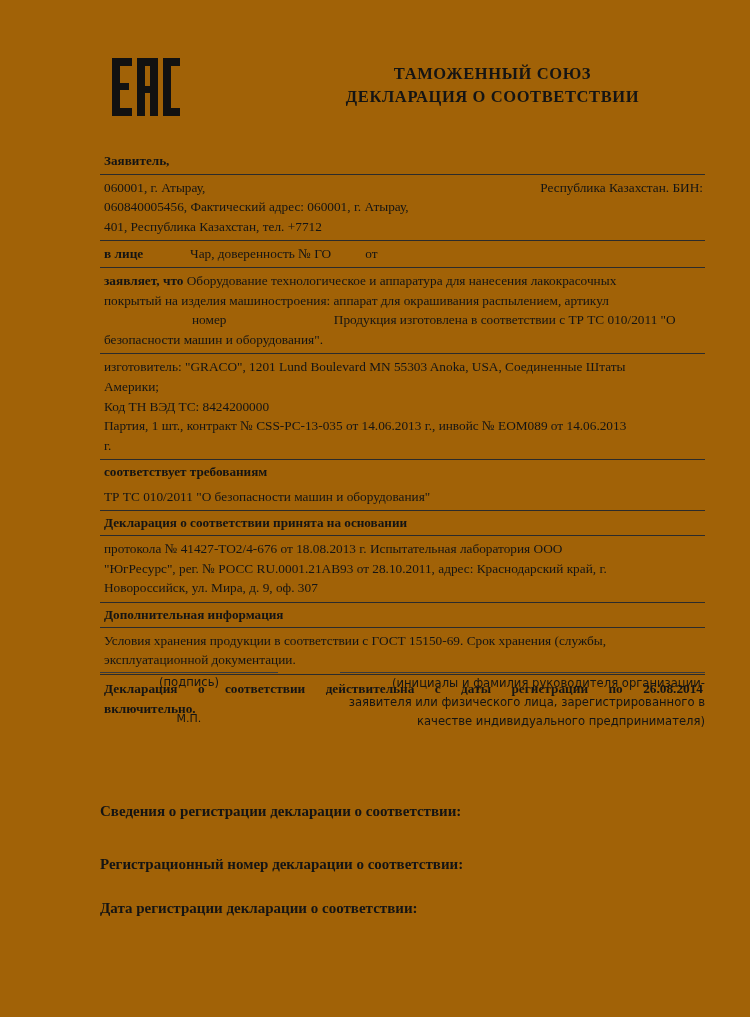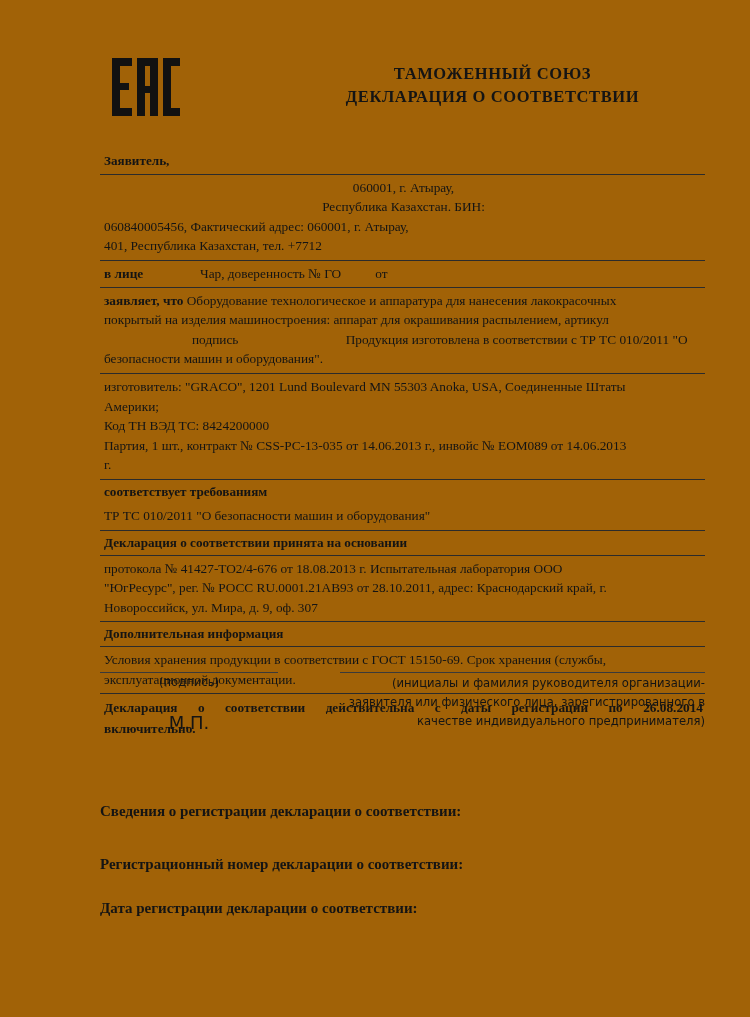--- a/index.html
+++ b/index.html
@@ -89,38 +89,37 @@
   }
   .body-text p { margin: 0; }
 
   .inline-b { font-weight: bold; }
 
   
   .addr-row1 {
     display: flex;
     justify-content: space-between;
     align-items: center;
-    flex-direction: column;
   }
   .addr-row1 .right { white-space: nowrap; }
 
   
   .inline-row {
     display: flex;
     align-items: flex-start;
     font-size: 13.3px;
     line-height: 1.5;
     padding: 3px 2px 3px 4px;
   }
   .inline-row .lbl {
     font-weight: bold;
     width: 86px;
     flex: 0 0 86px;
   }
-  .inline-row .val-a { margin-right: 34px; margin-left: 10px; }
+  .inline-row .val-a { margin-right: 34px; }
 
   
   .model-line {
     display: block;
     text-indent: 0;
   }
   .model-line .model-word { margin-left: 88px; margin-right: 104px; }
 
   
   .validity {
@@ -171,21 +170,21 @@
     text-align: center;
     font-size: 11.6px;
     line-height: 1.5;
   }
   .sig-stamp {
     position: absolute;
     left: 0px;
     top: 38px;
     width: 178px;
     text-align: center;
-    font-size: 18px;
+    font-size: 11px;
   }
   .sig-cap-right {
     position: absolute;
     left: 240px;
     top: 0;
     width: 365px;
     text-align: right;
     font-size: 11.6px;
     line-height: 1.62;
   }
@@ -263,21 +262,21 @@
     </div>
     <hr class="rule">
 
     <div class="body-text">
       <p>
         <span class="inline-b">заявляет, что</span>
         <span>Оборудование технологическое и аппаратура для нанесения лакокрасочных</span>
       </p>
       <p>покрытый на изделия машиностроения: аппарат для окрашивания распылением, артикул</p>
       <p class="model-line">
-        <span class="model-word">подпись</span>
+        <span class="model-word">номер</span>
         <span>Продукция изготовлена в соответствии с ТР ТС 010/2011 "О</span>
       </p>
       <p>безопасности машин и оборудования".</p>
     </div>
     <hr class="rule">
 
     <div class="body-text">
       <p>изготовитель: "GRACO", 1201 Lund Boulevard MN 55303 Anoka, USA, Соединенные Штаты</p>
       <p>Америки;</p>
       <p>Код ТН ВЭД ТС: 8424200000</p>

